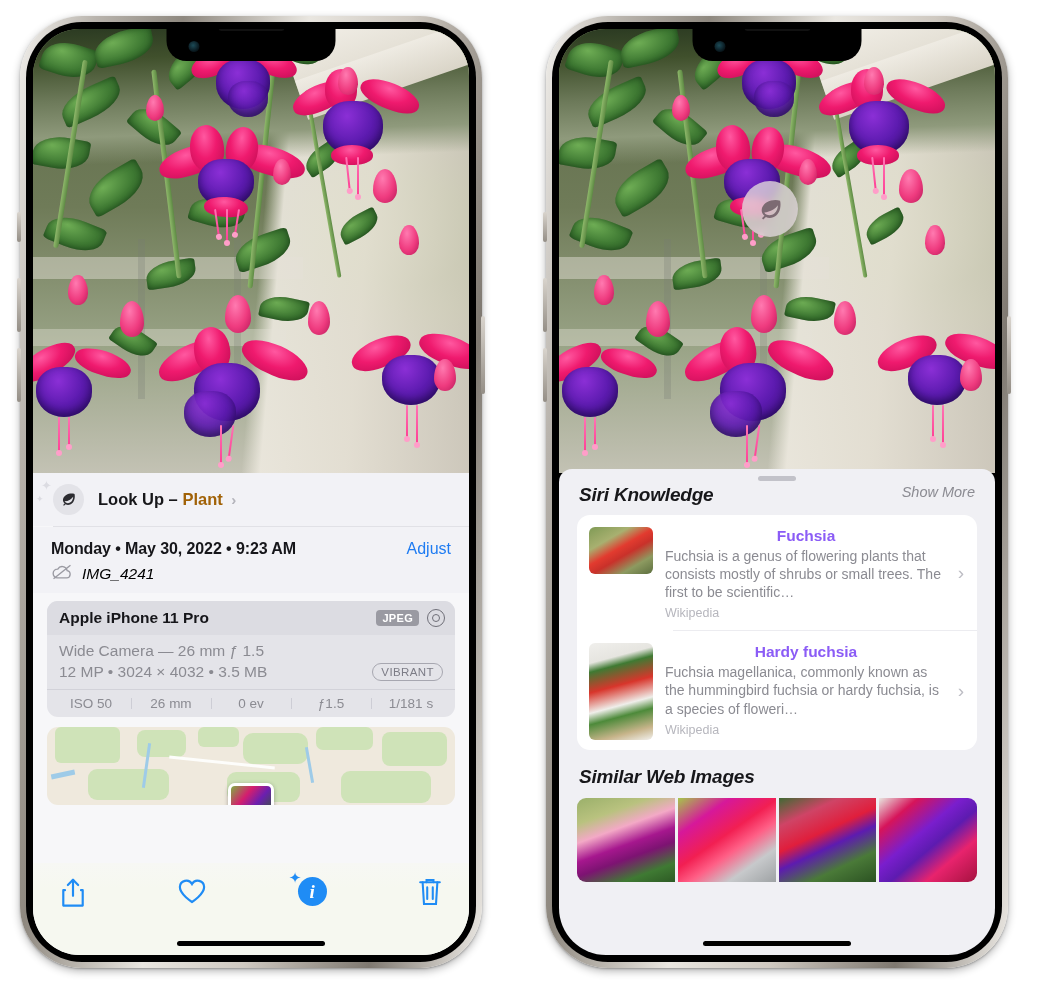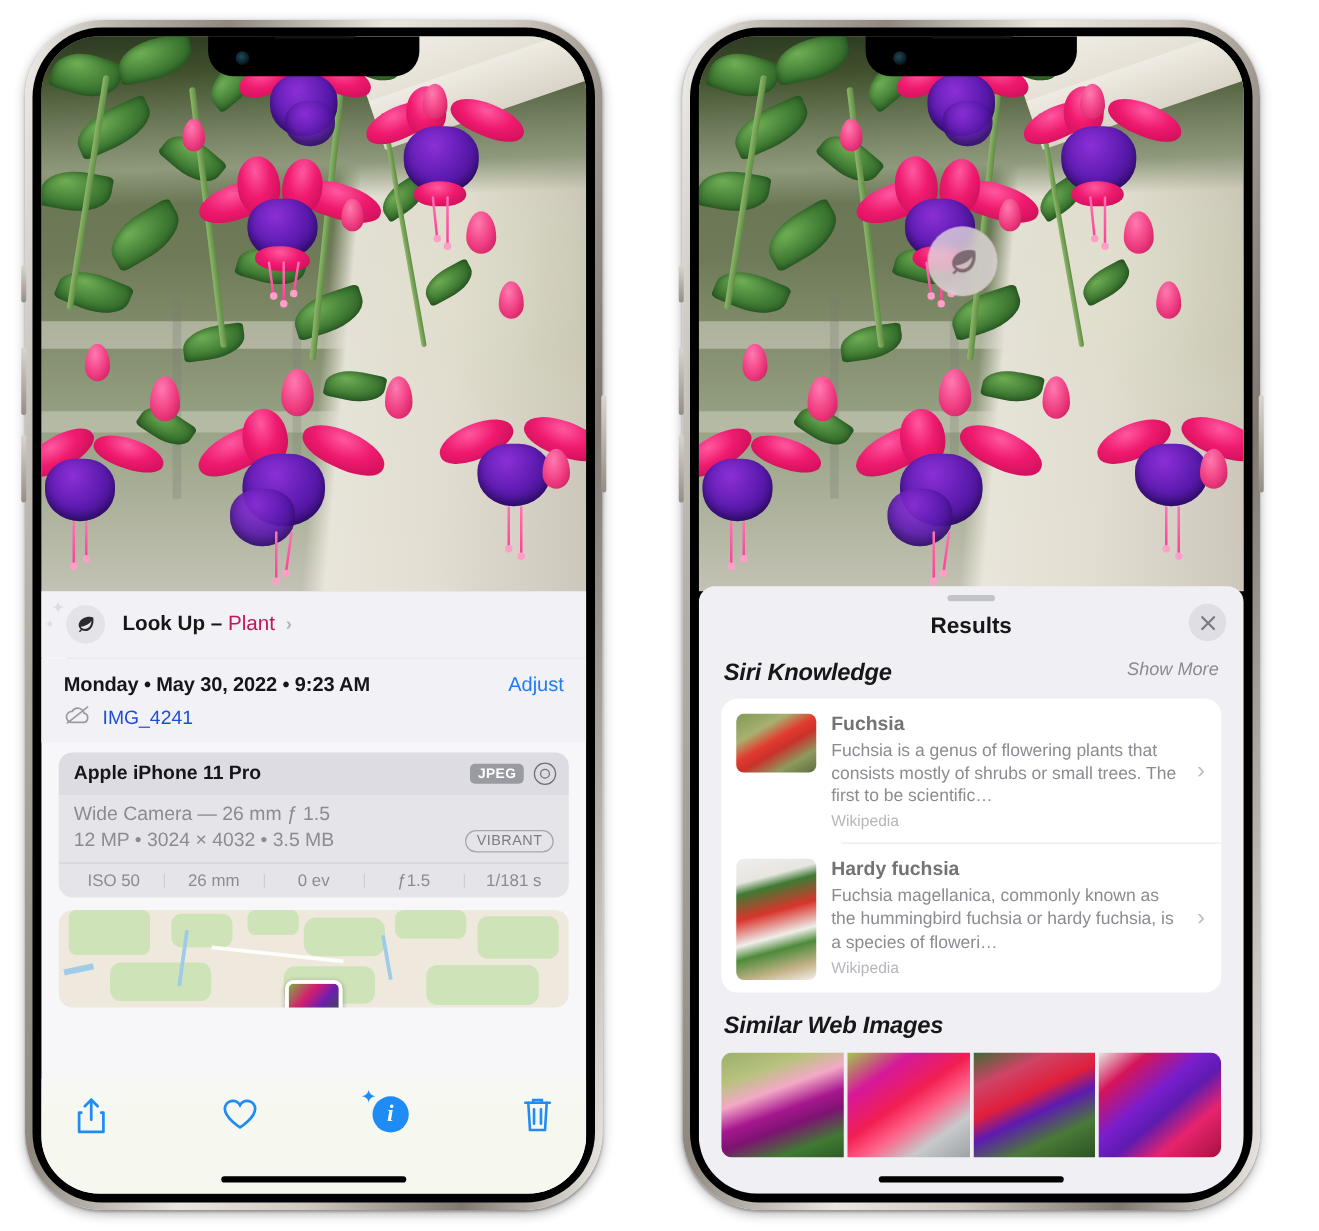--- a/index.html
+++ b/index.html
@@ -107,30 +107,30 @@
     background:#f2f2f6;
     position:relative;
   }
   .leaf-badge {
     position:relative; width:31px; height:31px; border-radius:50%;
     background:#e3e3e8; display:flex; align-items:center; justify-content:center; flex:0 0 auto;
   }
   .leaf-badge svg { width:17px; height:17px; }
   .sparkle { position:absolute; color:#dcdce2; font-size:13px; line-height:1; }
   .lookup-txt { font-size:16.5px; font-weight:700; color:#17171a; }
-  .lookup-txt .sub { font-weight:400; color:#be185d; }
+  .lookup-txt .sub { font-weight:700; color:#a16207; }
   .chev-sm { color:#b4b4bb; font-size:15px; margin-left:4px; }
   .hairline { height:1px; background:#e1e1e6; margin-left:20px; }
 
   .meta { background:#f2f2f6; padding: 13px 18px 9px 18px; }
   .meta-line1 { display:flex; align-items:baseline; justify-content:space-between; }
   .meta-date { font-size:16px; font-weight:700; color:#16161a; letter-spacing:-.1px; }
   .meta-adjust { font-size:16px; color:#1f7cf2; }
   .meta-line2 { display:flex; align-items:center; gap:9px; margin-top:6px; }
-  .meta-file { font-size:15.5px; color:#1d4ed8; }
+  .meta-file { font-size:15.5px; color:#000000;font-style:italic; }
 
   .exif { margin: 8px 14px 0 14px; background:#e4e4e9; border-radius:11px; overflow:hidden; }
   .exif-hd { display:flex; align-items:center; justify-content:space-between;
              padding:8px 10px 8px 12px; background:#dcdce2; }
   .exif-title { font-size:15.5px; font-weight:700; color:#16161a; }
   .exif-tags { display:flex; align-items:center; gap:8px; }
   .tag-jpeg { background:#9a9aa2; color:#fff; font-size:11px; font-weight:700;
               padding:2px 6px; border-radius:4px; letter-spacing:.3px; }
   .rawdot { width:18px; height:18px; border-radius:50%; border:1.6px solid #6f6f78;
             display:flex; align-items:center; justify-content:center; }
@@ -177,21 +177,21 @@
   .close-btn { position:absolute; right:14px; top:2px; width:30px; height:30px; border-radius:50%;
                background:#dedee4; display:flex; align-items:center; justify-content:center; }
   .sec-head { display:flex; align-items:flex-start; justify-content:space-between;
               padding: 3px 20px 9px 20px; font-style: italic; }
   .sec-title { font-size:19px; font-weight:700; color:#17171a; letter-spacing:-.2px; }
   .sec-more { font-size:14.5px; color:#8b8b92; }
   .card { margin: 0 18px; background:#fff; border-radius:13px; overflow:hidden; }
   .krow { display:flex; gap:12px; padding: 12px 12px 10px 12px; align-items:flex-start; position:relative; }
   .kthumb { flex:0 0 auto; border-radius:6px; overflow:hidden; position:relative; background:#cfd7c4; }
   .kbody { flex:1; min-width:0; padding-right:18px; }
-  .ktitle { font-size:15.5px; font-weight:700; color:#737373; line-height:1.15; }
+  .ktitle { font-size:15.5px; font-weight:700; color:#8b5cf6; line-height:1.15;text-align:center; }
   .kdesc { font-size:14px; color:#8b8b92; line-height:1.30; margin-top:2px; }
   .ksrc { font-size:12.5px; color:#b6b6bd; margin-top:5px; }
   .kchev { position:absolute; right:13px; top:50%; transform:translateY(-50%);
            color:#bdbdc4; font-size:19px; }
   .kdiv { height:1px; background:#ececf0; margin-left:96px; }
   .webstrip { display:flex; gap:3px; margin: 0 18px; border-radius:9px; overflow:hidden; }
   .webimg { flex:1; height:84px; position:relative; overflow:hidden; }
 
   
   .vlu { position:absolute; z-index:25; }
@@ -542,29 +542,20 @@
             <svg viewBox="0 0 24 24" aria-hidden="true">
               <path d="M20.5 4.2C17.5 3 12.4 3.3 8.7 5.6 4.9 8 3.1 12 4.9 15.6c.4.8 1 1.5 1.7 2l-2.2 2.1 1.2 1.2 2.3-2.2c2.8 1.6 6.5 1 9.2-1.3 3.7-3.2 4.4-9.5 3.4-13.2zM8.3 16.4c-.8-.4-1.4-1-1.8-1.8 2.6-.2 5.2-1 7.6-2.4 1.9-1.1 3.4-2.5 4.5-4-.1 2.6-1 5.6-3.2 7.4-2 1.7-4.8 2-7.1.8z" fill="#7c6a72"></path>
             </svg>
           </span>
           <span class="dot"></span>
         </div>
       </div>
 
       <div class="rsheet" style="top:440px;">
         <div class="grabber"></div>
-        <div class="rhead">
-          <span class="rtitle">Results</span>
-          <span class="close-btn">
-            <svg width="15" height="15" viewBox="0 0 16 16" stroke="#7b7b84" stroke-width="2" stroke-linecap="round">
-              <line x1="3" y1="3" x2="13" y2="13"></line>
-                <line x1="13" y1="3" x2="3" y2="13"></line>
-            </svg>
-          </span>
-        </div>
 
         <div class="sec-head">
           <span class="sec-title">Siri Knowledge</span>
           <span class="sec-more">Show More</span>
         </div>
 
         <div class="card">
           <div class="krow">
             <span class="kthumb" style="width:64px; height:47px;
                          background:linear-gradient(150deg,#7f9a55 0%,#a8b070 28%,#e23b2f 46%,#c9312a 58%,#8d9a60 78%,#5d6f3f 100%);"></span>

